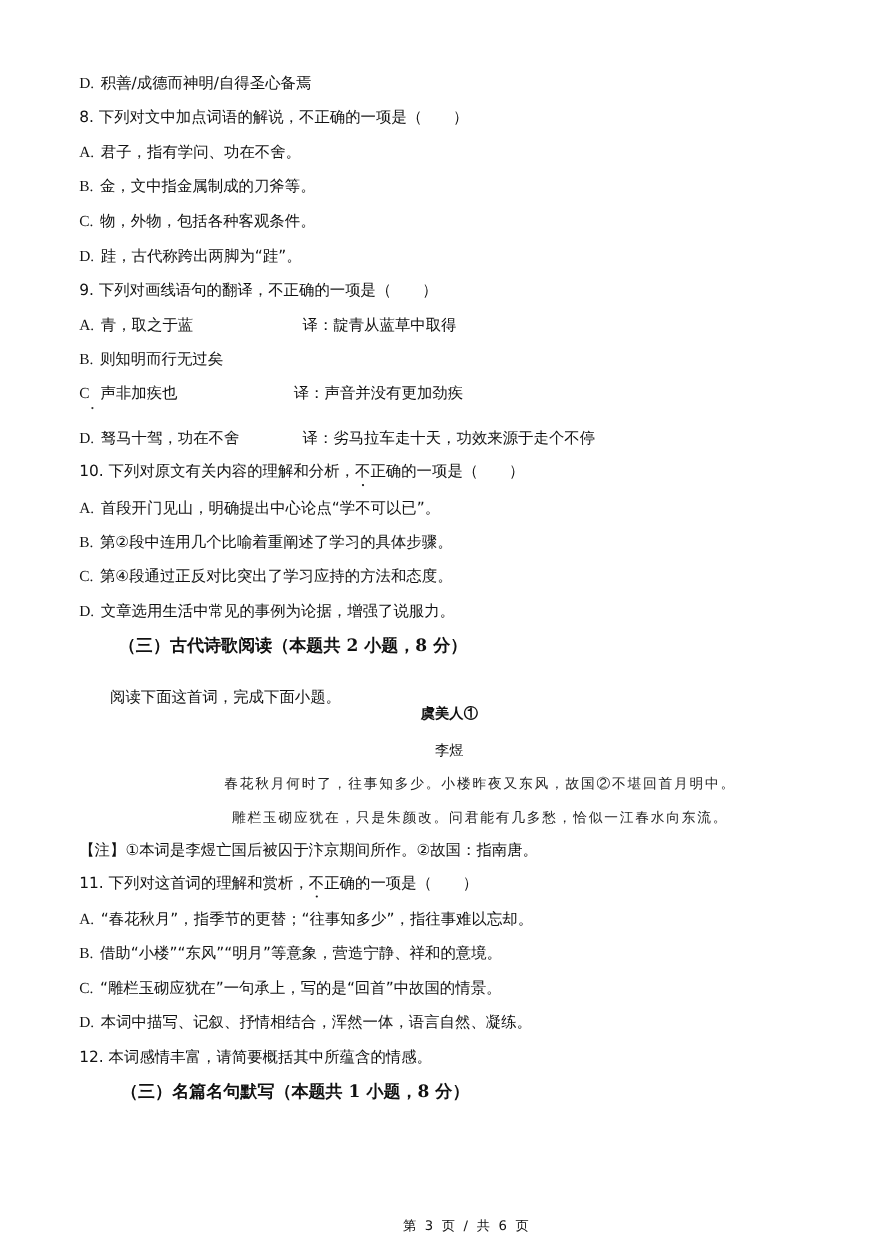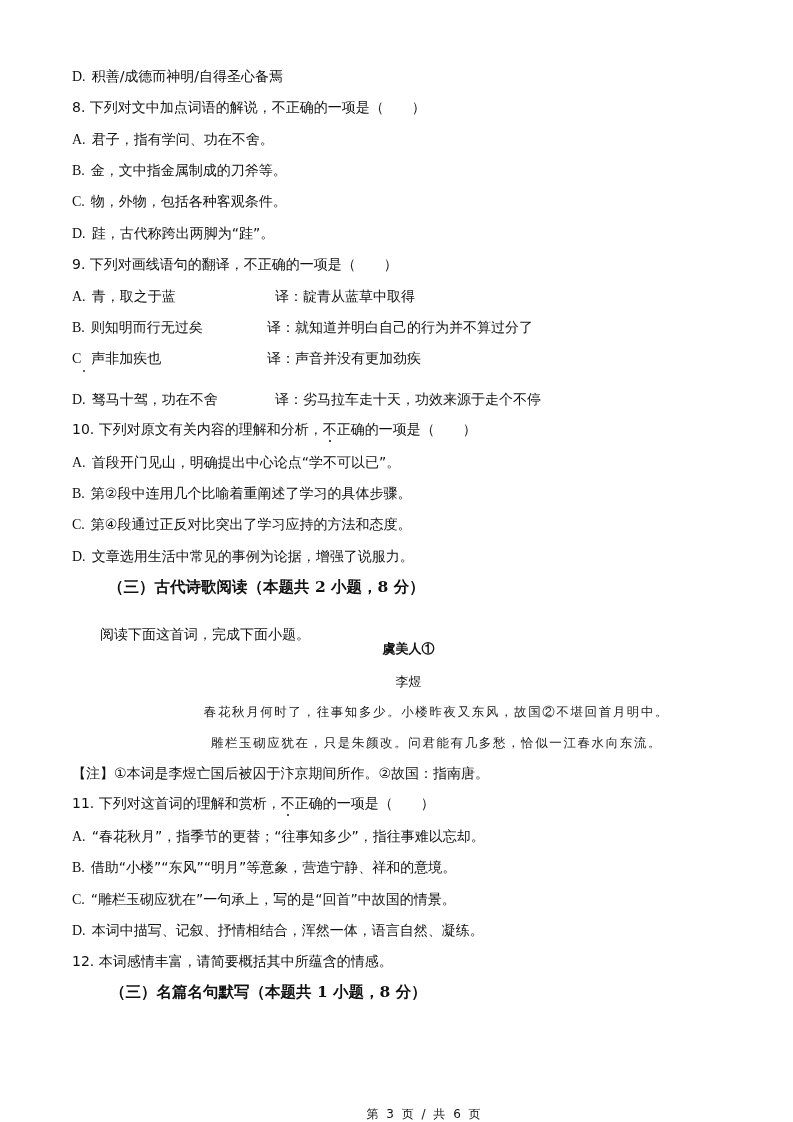--- a/index.html
+++ b/index.html
@@ -58,21 +58,20 @@
   <span class="lbl">D.</span><span>跬，古代称跨出两脚为“跬”。</span>
 </div>
 
 <div class="line" style="top:255px">9. 下列对画线语句的翻译，不正确的一项是（　　）</div>
 <div class="line" style="top:287px; width:700px;">
   <span class="lbl">A.</span><span>青，取之于蓝</span>
   <span class="trans" style="left:203px; top:0;">译：靛青从蓝草中取得</span>
 </div>
 <div class="line" style="top:318px; width:700px;">
   <span class="lbl">B.</span><span>则知明而行无过矣</span>
-  <span class="trans" style="left:195px; top:0;">译：就知道并明白自己的行为并不算过分了</span>
 </div>
 <div class="line" style="top:349px; width:700px;">
   <span class="lbl" style="margin-right:10px;">C</span><span>声非加疾也</span>
   <span class="trans" style="left:195px; top:0;">译：声音并没有更加劲疾</span>
 </div>
 <div class="stray-dot" style="left:83px; top:370px;"></div>
 <div class="line" style="top:390px; width:720px;">
   <span class="lbl">D.</span><span>驽马十驾，功在不舍</span>
   <span class="trans" style="left:203px; top:0;">译：劣马拉车走十天，功效来源于走个不停</span>
 </div>

